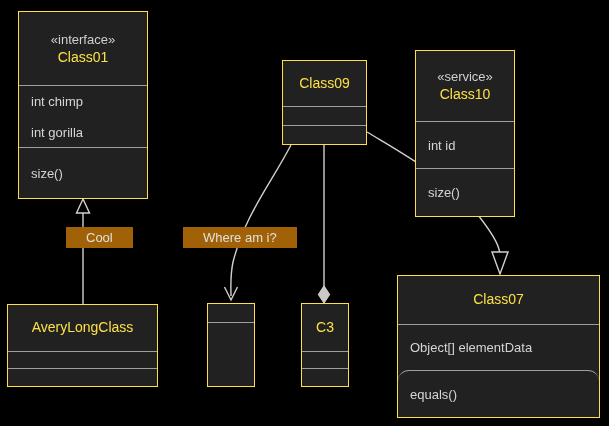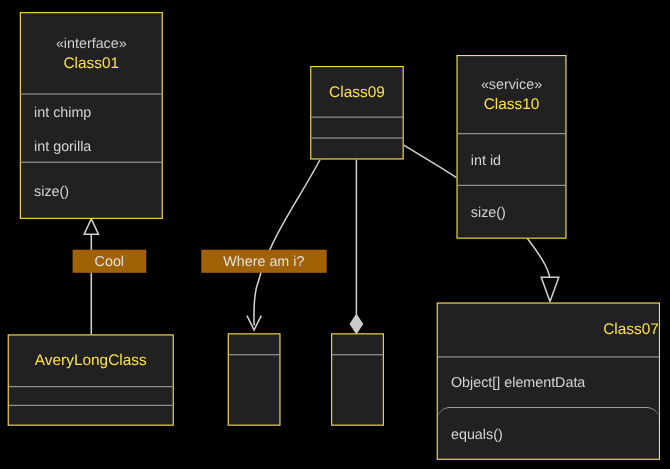--- a/index.html
+++ b/index.html
@@ -136,39 +136,42 @@
     <div class="compartment c-empty" style="height:19px;"></div>
     <div class="compartment c-empty" style="height:19px;"></div>
   </div>
 
   <div class="uml-class" style="left:207px; top:303px; width:48px; height:84px;">
     <div class="compartment c-empty" style="height:18px;"></div>
     <div class="compartment c-empty" style="height:18px;"></div>
   </div>
 
   <div class="uml-class" style="left:301px; top:303px; width:48px; height:84px;">
+    <div class="compartment c-header" style="height:48px;">
+      <div class="cls-name">C3</div>
+    </div>
     <div class="compartment c-empty" style="height:18px;"></div>
     <div class="compartment c-empty" style="height:18px;"></div>
   </div>
 
   <div class="uml-class" style="left:415px; top:18px; width:100px; height:167px;margin-top:32px;">
     <div class="compartment c-header" style="height:70px;">
       <div class="stereotype">«service»</div>
       <div class="cls-name">Class10</div>
     </div>
     <div class="compartment c-body" style="height:47px;">
       <div class="member">int id</div>
     </div>
     <div class="compartment c-body" style="height:48px;">
       <div class="member">size()</div>
     </div>
   </div>
 
   <div class="uml-class" style="left:397px; top:275px; width:203px; height:143px;">
-    <div class="compartment c-header" style="height:48px;align-items:flex-end;">
+    <div class="compartment c-header" style="height:48px;">
       <div class="cls-name">Class07</div>
     </div>
     <div class="compartment c-body" style="height:47px;">
       <div class="member">Object[] elementData</div>
     </div>
     <div class="compartment c-body" style="height:47px;border-radius:11px;">
       <div class="member">equals()</div>
     </div>
   </div>
 

